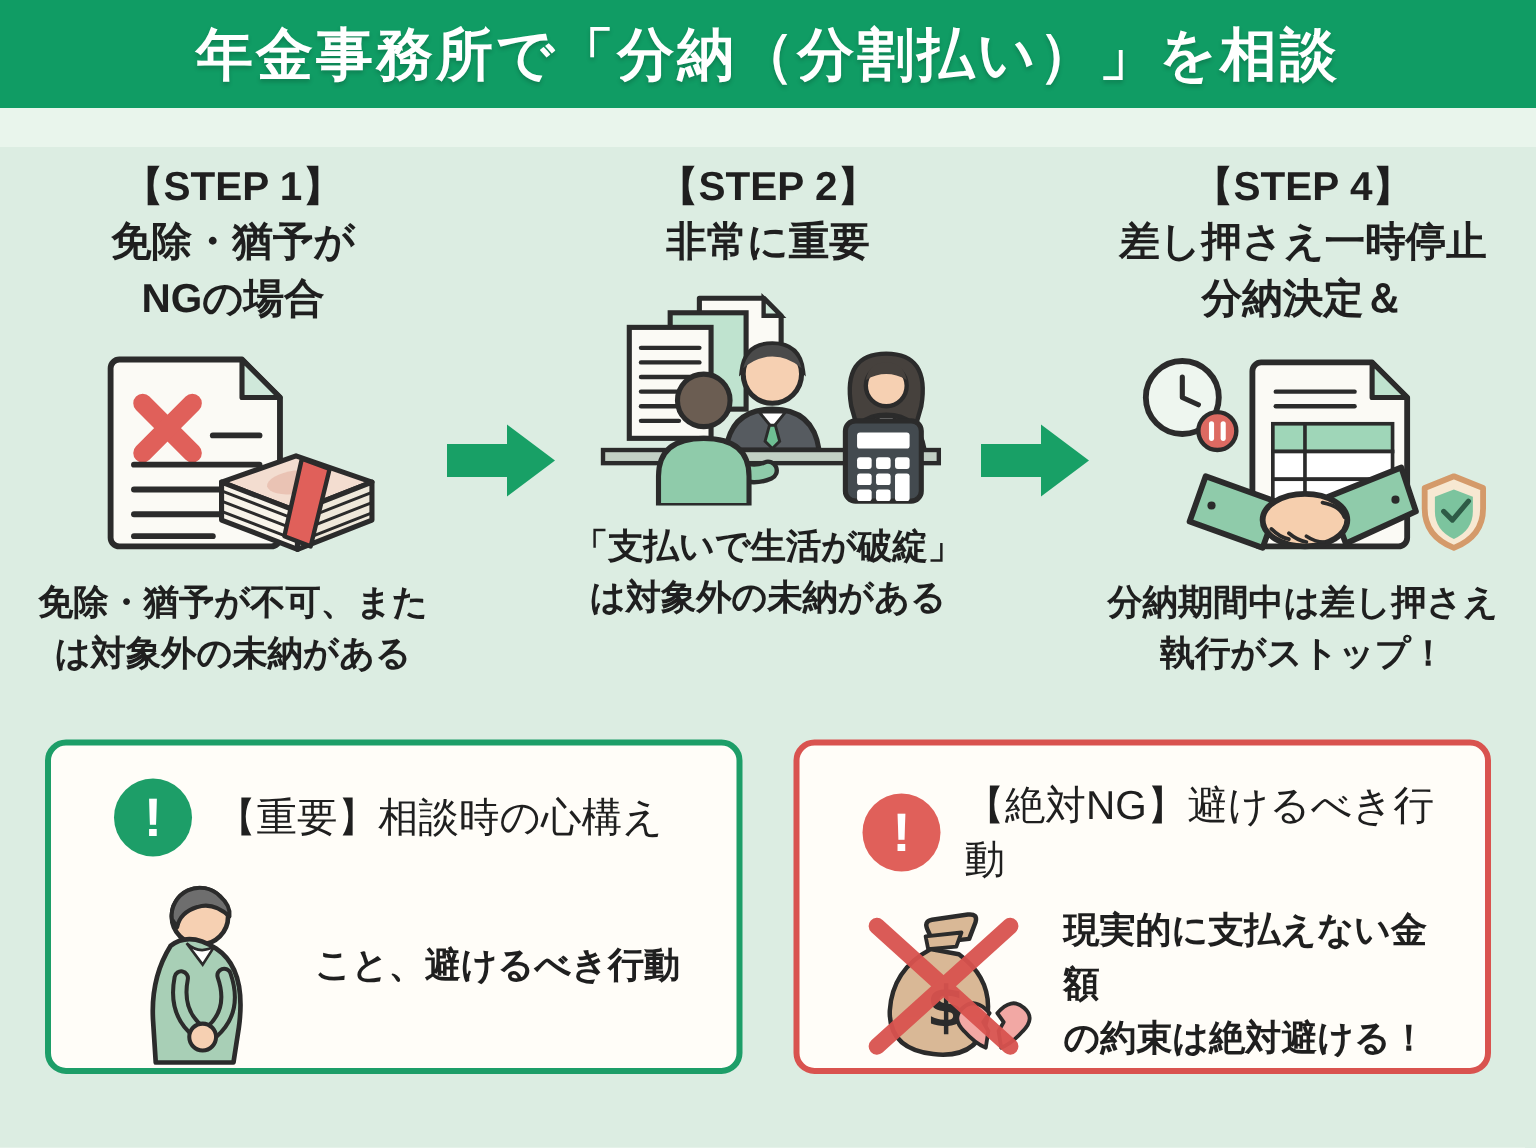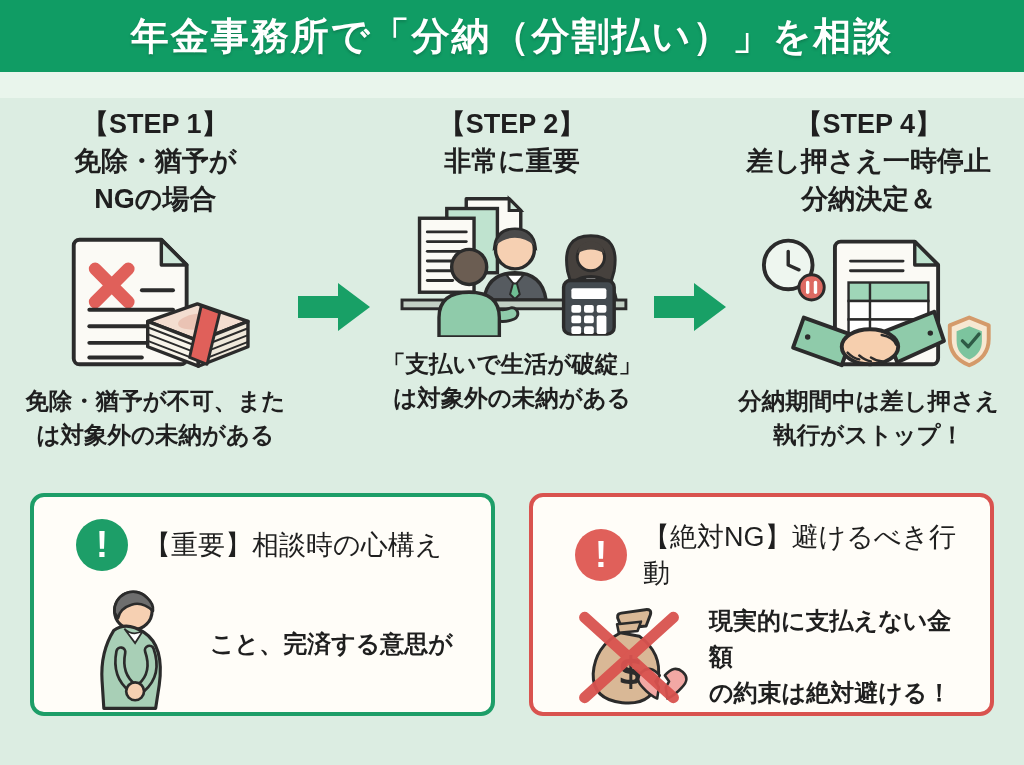--- a/index.html
+++ b/index.html
@@ -217,21 +217,21 @@
             <path d="M30,60 q-15,24 -13,56 l2,31 h58 l4,-26 q6,-44 -17,-59 q-20,-13 -34,-2 z" fill="#a8cfb6" stroke="#2b2b2b" stroke-width="3.5" stroke-linejoin="round"></path>
             <path d="M42,58 q10,9 21,2 l-9,14 z" fill="#ffffff" stroke="#2b2b2b" stroke-width="2"></path>
             <path d="M38,84 q-5,26 13,40" fill="none" stroke="#2b2b2b" stroke-width="13" stroke-linecap="round"></path>
             <path d="M38,84 q-5,26 13,40" fill="none" stroke="#a8cfb6" stroke-width="7" stroke-linecap="round"></path>
             <path d="M70,82 q9,26 -9,42" fill="none" stroke="#2b2b2b" stroke-width="13" stroke-linecap="round"></path>
             <path d="M70,82 q9,26 -9,42" fill="none" stroke="#a8cfb6" stroke-width="7" stroke-linecap="round"></path>
             <circle cx="54" cy="128" r="10" fill="#f6d0b2" stroke="#2b2b2b" stroke-width="3"></circle>
           </svg>
         </div>
         <div class="note-text">
-          <div>こと、完済する意思が</div>
+          <div>こと、避けるべき行動</div>
         </div>
       </div>
     </div>
 
     <div class="note note-ng">
       <div class="note-head">
         <span class="badge badge-red">!</span>
         <span class="note-title">【絶対NG】避けるべき行動</span>
       </div>
       <div class="note-body">

